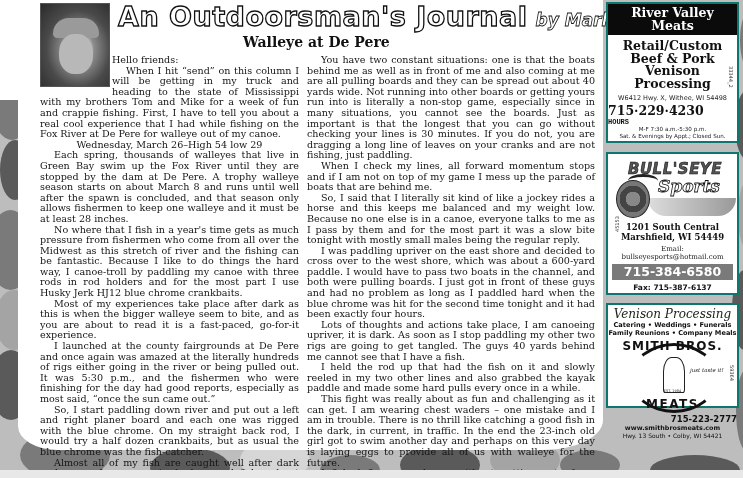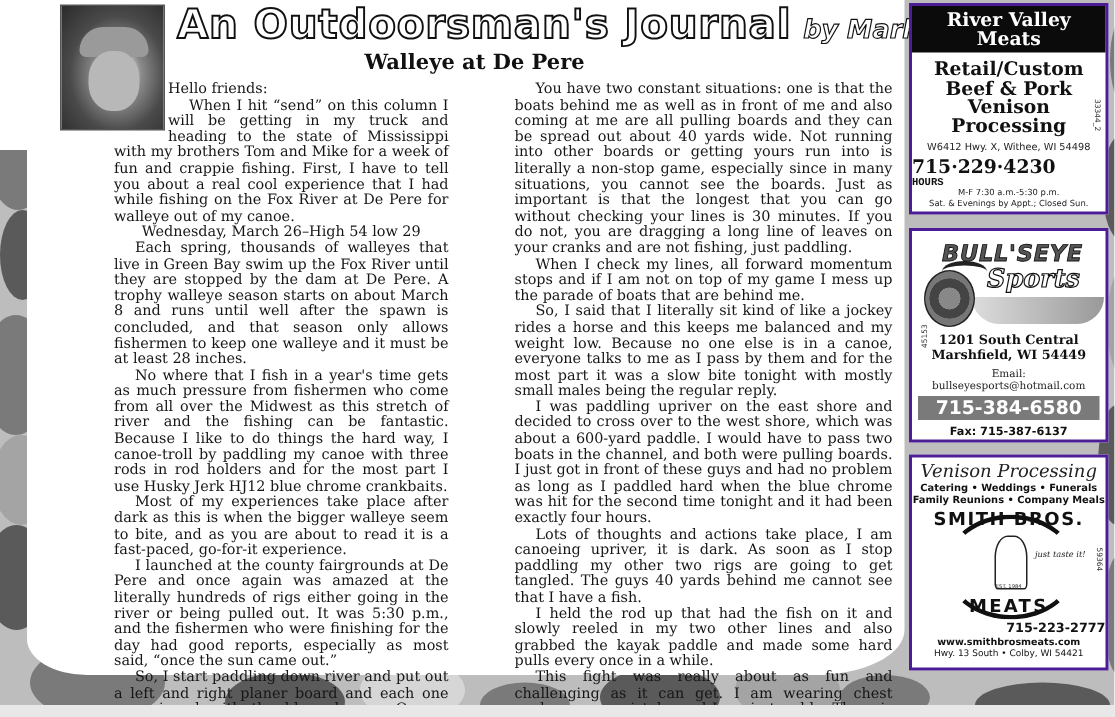--- a/index.html
+++ b/index.html
@@ -31,29 +31,29 @@
     color: #ffffff; -webkit-text-stroke: 1.3px #111; text-shadow: 0 0 0 #111;
   }
   .masthead-byline {
     margin-left: 8px; font-family: "DejaVu Sans", sans-serif; font-style: italic; font-weight: bold;
     font-size: 17px; color: #fff; -webkit-text-stroke: 0.8px #111;
   }
 
   .article-title { position: absolute; left: 243px; top: 34px; font-family: "DejaVu Serif", serif; font-weight: bold; font-size: 14px; color: #111; }
 
   .col { position: absolute; font-size: 9.6px; line-height: 10.6px; text-align: justify; color: #151515; font-family: "DejaVu Serif", serif; }
-  .col p { text-indent: 14px; padding-left: 36px; }
+  .col p { text-indent: 14px; }
   .col p.noind { text-indent: 0; }
   .col p.center { text-align: center; text-indent: 0; }
   .col-left { left: 40px; top: 55px; width: 259px; }
   .col-left .float-space { float: left; width: 72px; height: 42px; }
   .col-right { left: 307px; top: 55px; width: 288px; }
 
   
-  .ad { position: absolute; background: #fff; border: 2px solid #4c1d95; }
+  .ad { position: absolute; background: #fff; border: 2px solid #0f766e; }
   .ad-rv { left: 606px; top: 2px; width: 133px; height: 141px; }
   .ad-rv .top { background: #0b0b0b; color: #fff; text-align: center; font-family: "DejaVu Serif", serif; font-weight: bold; font-size: 12.5px; line-height: 13px; padding: 2px 0 3px; }
   .ad-rv .svc { text-align: center; font-family: "DejaVu Serif", serif; font-weight: bold; font-size: 12.5px; line-height: 12.5px; margin-top: 5px; color: #111; }
   .ad-rv .addr { text-align: center; font-family: "DejaVu Sans", sans-serif; font-size: 6.5px; margin-top: 4px; color: #222; }
   .ad-rv .phone { text-align: left; font-family: "DejaVu Serif", serif; font-weight: bold; font-size: 12.5px; color: #111; margin-top: 1px; }
   .ad-rv .hours { text-align: left; font-family: Liberation Mono, monospace; font-weight: bold; font-size: 7px; color: #111; }
   .ad-rv .hline { text-align: center; font-family: "DejaVu Sans", sans-serif; font-size: 5.6px; color: #222; line-height: 7px; }
   .ad-code { position: absolute; font-family: "DejaVu Sans", sans-serif; font-size: 5px; color: #333; transform: rotate(90deg); transform-origin: left top; }
 
   .ad-bs { left: 606px; top: 152px; width: 133px; height: 143px; }
@@ -62,21 +62,21 @@
   .ad-bs .sports-text { position: absolute; left: 50px; top: 22px; font-family: "DejaVu Serif", serif; font-style: italic; font-weight: bold; font-size: 17px; color: #fff; -webkit-text-stroke: 0.8px #111; }
   .ad-bs .bull { position: absolute; left: 8px; top: 26px; width: 34px; height: 38px; border-radius: 50%; background: radial-gradient(circle at 50% 50%, #888 0 30%, #444 31% 55%, #777 56%); border: 1px solid #222; }
   .ad-bs .horns { position: absolute; left: 20px; top: 20px; width: 30px; height: 14px; border-top: 3px solid #222; border-radius: 50% 50% 0 0; }
   .ad-bs .swoosh { position: absolute; left: 40px; top: 44px; width: 88px; height: 18px; background: linear-gradient(90deg, #ddd, #999); border-radius: 0 0 60px 60px; }
   .ad-bs .addr { text-align: center; font-family: "DejaVu Serif", serif; font-weight: bold; font-size: 8.5px; line-height: 10px; color: #111; }
   .ad-bs .email-l { text-align: center; font-family: "DejaVu Serif", serif; font-size: 7px; color: #222; margin-top: 3px; }
   .ad-bs .email { text-align: center; font-family: "DejaVu Serif", serif; font-size: 7px; color: #222; }
   .ad-bs .phone-bar { margin: 3px 4px 0; background: #7a7a7a; color: #fff; text-align: center; font-family: "DejaVu Sans", sans-serif; font-weight: bold; font-size: 12.5px; line-height: 16px; }
   .ad-bs .fax { text-align: center; font-family: "DejaVu Sans", sans-serif; font-weight: bold; font-size: 7.5px; color: #111; margin-top: 3px; }
 
-  .ad-sb { left: 606px; top: 303px; width: 133px; height: 144px; }
+  .ad-sb { left: 606px; top: 303px; width: 133px; height: 105px; }
   .ad-sb .script { text-align: center; font-family: "DejaVu Serif", serif; font-style: italic; font-size: 12px; color: #222; margin-top: 2px; }
   .ad-sb .svc { text-align: center; font-family: "DejaVu Sans", sans-serif; font-weight: bold; font-size: 6.6px; line-height: 8px; color: #111; }
   .ad-sb .logo { position: relative; height: 76px; }
   .ad-sb .ring { position: absolute; left: 22px; top: 6px; width: 88px; height: 70px; border: 3px solid #111; border-radius: 50%; border-left-color: transparent; border-right-color: transparent; }
   .ad-sb .smith { position: absolute; left: 0; right: 0; top: 2px; text-align: center; font-family: "DejaVu Sans", sans-serif; font-weight: bold; font-size: 12px; letter-spacing: 1px; color: #111; }
   .ad-sb .meats { position: absolute; left: 0; right: 0; top: 60px; text-align: center; font-family: "DejaVu Sans", sans-serif; font-weight: bold; font-size: 12px; letter-spacing: 1.5px; color: #111; }
   .ad-sb .butcher { position: absolute; left: 55px; top: 20px; width: 22px; height: 36px; border: 1.5px solid #222; border-radius: 40% 40% 10% 10%; background: #fff; }
   .ad-sb .taste { position: absolute; left: 82px; top: 30px; font-family: "DejaVu Serif", serif; font-style: italic; font-size: 5.5px; color: #222; line-height: 6px; }
   .ad-sb .est { position: absolute; left: 0; right: 0; top: 52px; text-align: center; font-family: "DejaVu Sans", sans-serif; font-size: 3.5px; color: #333; }
   .ad-sb .phone { text-align: right; font-family: "DejaVu Sans", sans-serif; font-weight: bold; font-size: 8.5px; color: #111; margin-top: 1px; }

